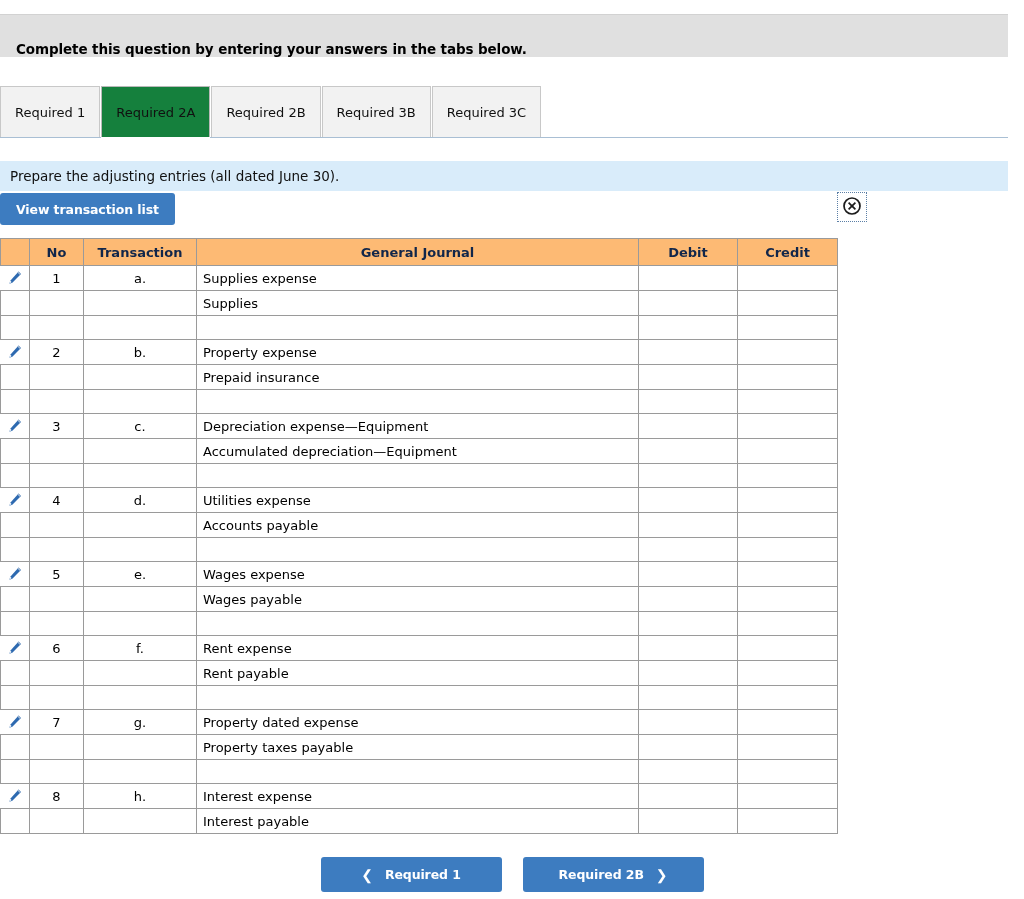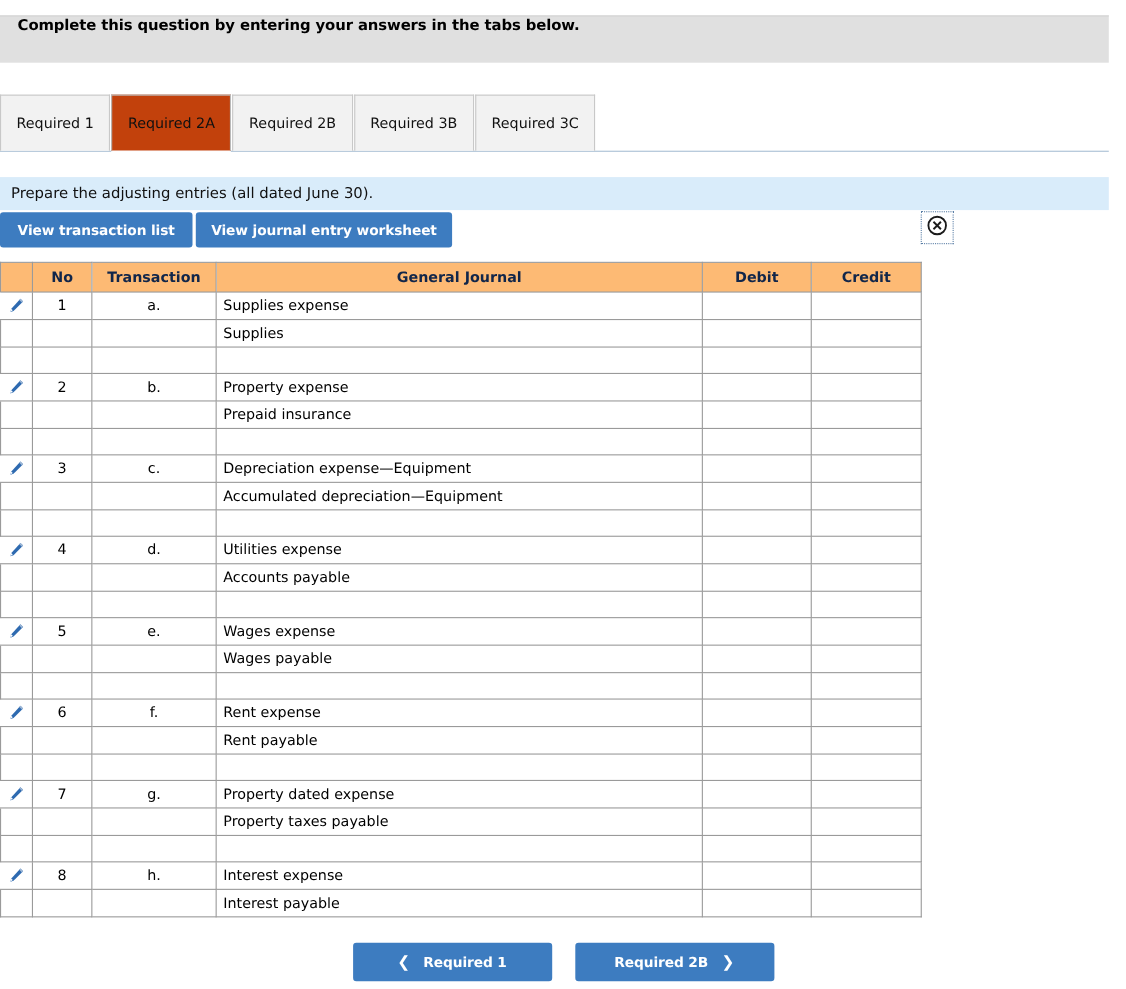--- a/index.html
+++ b/index.html
@@ -22,21 +22,21 @@
   #instruction-bar {
     position: absolute;
     left: 0;
     top: 14px;
     width: 1008px;
     height: 43px;
     background: #e0e0e0;
     border-top: 1px solid #d2d2d2;
     box-sizing: border-box;
     display: flex;
-    align-items: flex-start;
+    align-items: flex-end;
   }
   #instruction-bar .txt {
     padding-left: 16px;
     font-size: 13.5px;
     font-weight: bold;
     color: #000;
     letter-spacing: -0.1px;
   }
 
   
@@ -61,21 +61,21 @@
     align-items: center;
     justify-content: center;
     padding: 0 14px;
     font-size: 13px;
     color: #111;
     white-space: nowrap;
     margin-right: 1px;
     position: relative;
   }
   .tab.active {
-    background: #c2410c;
+    background: #15803d;
     border-color: #b9b9b9;
     z-index: 3;
     box-shadow: 0 1px 0 0 #ffffff;
   }
   .tab.active:after {
     content: "";
     position: absolute;
     left: 0; right: 0; bottom: -1px;
     height: 1px;
     background: #ffffff;
@@ -252,21 +252,20 @@
       <span>Required 3C</span>
     </div>
   </div>
 
 <div id="requirement-bar">
   <div class="txt">Prepare the adjusting entries (all dated June 30).</div>
 </div>
 
 <div id="action-row">
   <button id="btn-transaction-list" class="blue-btn">View transaction list</button>
-  <button id="btn-journal-worksheet" class="blue-btn">View journal entry worksheet</button>
 </div>
 
 <div id="close-icon-wrap">
   <span>
     <svg width="20" height="20" viewBox="0 0 20 20">
       <circle cx="10" cy="10" r="8" fill="none" stroke="#1b1b1b" stroke-width="1.7"></circle>
       <line x1="6.6" y1="6.6" x2="13.4" y2="13.4" stroke="#1b1b1b" stroke-width="1.7"></line>
       <line x1="13.4" y1="6.6" x2="6.6" y2="13.4" stroke="#1b1b1b" stroke-width="1.7"></line>
     </svg>
   </span>

